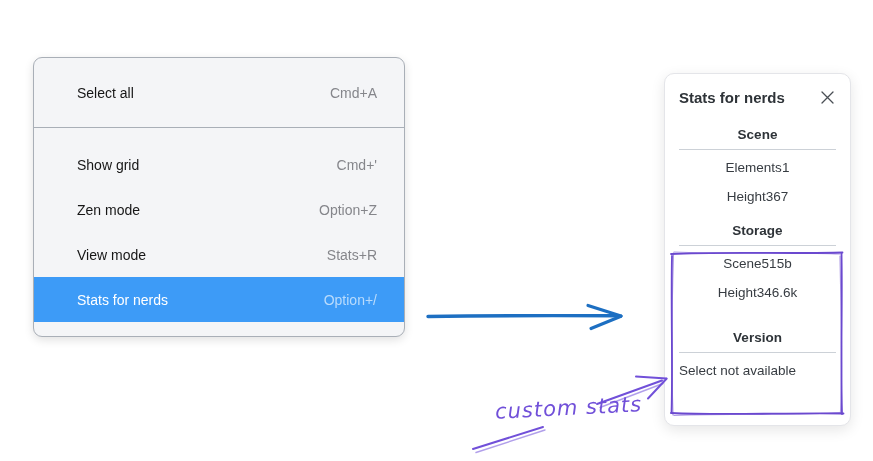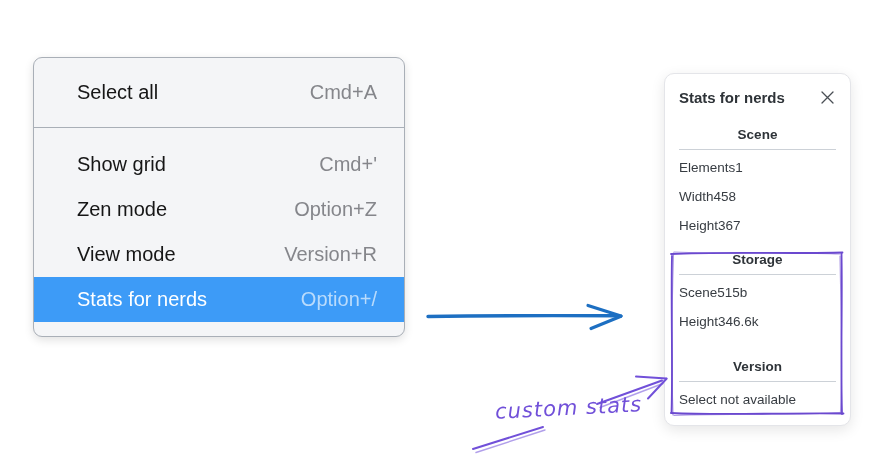--- a/index.html
+++ b/index.html
@@ -16,21 +16,21 @@
     border:1.5px solid #a9afb7;
     border-radius:9px;
     box-shadow:0 3px 10px rgba(0,0,0,.12);
   }
   .menu-section-1{padding:12px 0;}
   .menu-section-2{padding:14px 0 14px;}
   .menu-divider{border-top:1.5px solid #a9afb7;}
   .menu-item{
     height:45px;display:flex;align-items:center;justify-content:space-between;
     padding:0 27px 0 43px;
-    font-size:20px;color:#161616;cursor:default;
+    font-size:14px;color:#161616;cursor:default;
   }
   .menu-item .mi-key{color:#85868b;}
   .menu-item.highlighted{background:#3d9bf7;}
   .menu-item.highlighted .mi-label{color:#ffffff;}
   .menu-item.highlighted .mi-key{color:#b9dbfc;}
   
   .panel{
     position:absolute;left:664px;top:73px;width:187px;min-height:353px;
     box-sizing:border-box;
     background:#ffffff;
@@ -46,21 +46,21 @@
     background:none;border:none;padding:0;margin:0;width:18px;height:18px;
     display:flex;align-items:center;justify-content:center;cursor:pointer;color:#4a4f55;
   }
   .sec-heading{
     margin:0;text-align:center;font-weight:bold;font-size:13.5px;color:#2e3338;
   }
   .sec-scene .sec-heading{margin-top:21px;}
   .sec-storage .sec-heading{margin-top:12px;}
   .sec-version .sec-heading{margin-top:23px;}
   .sec-rule{border:none;border-top:1px solid #ccd1d7;margin:7px 0 3px;}
-  .stat-row{display:flex;justify-content:flex-start;padding:5px 0;line-height:19px;}
+  .stat-row{display:flex;justify-content:center;padding:5px 0;line-height:19px;}
   .sec-note{padding:5px 0 1px;line-height:19px;}
   
   .overlay{position:absolute;left:0;top:0;width:873px;height:461px;pointer-events:none;}
   .annotation-label{
     position:absolute;left:495px;top:396px;
     font-family:"DejaVu Sans", sans-serif;font-style:italic;
     font-size:21px;letter-spacing:1px;color:#7150d9;
     transform:rotate(-3deg);white-space:nowrap;
   }
 </style>
@@ -79,21 +79,21 @@
     <div class="menu-item">
       <span class="mi-label">Show grid</span>
       <span class="mi-key">Cmd+'</span>
     </div>
     <div class="menu-item">
       <span class="mi-label">Zen mode</span>
       <span class="mi-key">Option+Z</span>
     </div>
     <div class="menu-item">
       <span class="mi-label">View mode</span>
-      <span class="mi-key">Version+R</span>
+      <span class="mi-key">Stats+R</span>
     </div>
     <div class="menu-item highlighted">
       <span class="mi-label">Stats for nerds</span>
       <span class="mi-key">Option+/</span>
     </div>
   </div>
 </div>
 
 <div class="panel">
   <div class="panel-header">
@@ -104,24 +104,20 @@
       </svg>
     </button>
   </div>
 
   <div class="sec sec-scene">
     <h3 class="sec-heading">Scene</h3>
     <hr class="sec-rule">
     <div class="stat-row">
       <span>Elements</span>
       <span>1</span>
-    </div>
-    <div class="stat-row">
-      <span>Width</span>
-      <span>458</span>
     </div>
     <div class="stat-row">
       <span>Height</span>
       <span>367</span>
     </div>
   </div>
 
   <div class="sec sec-storage">
     <h3 class="sec-heading">Storage</h3>
     <hr class="sec-rule">

